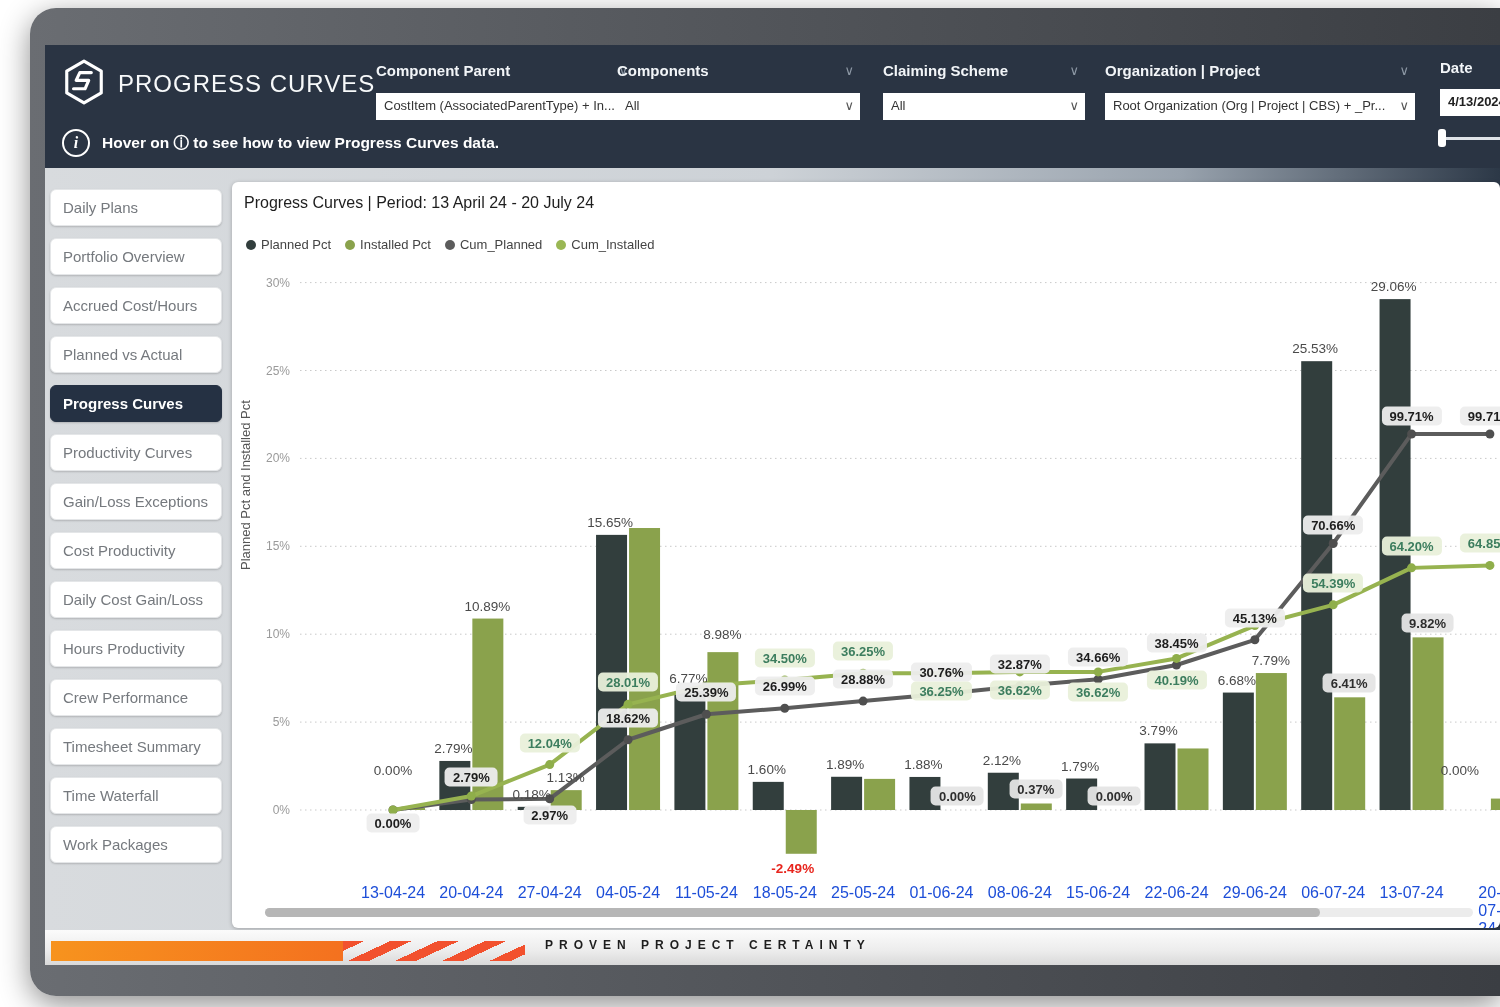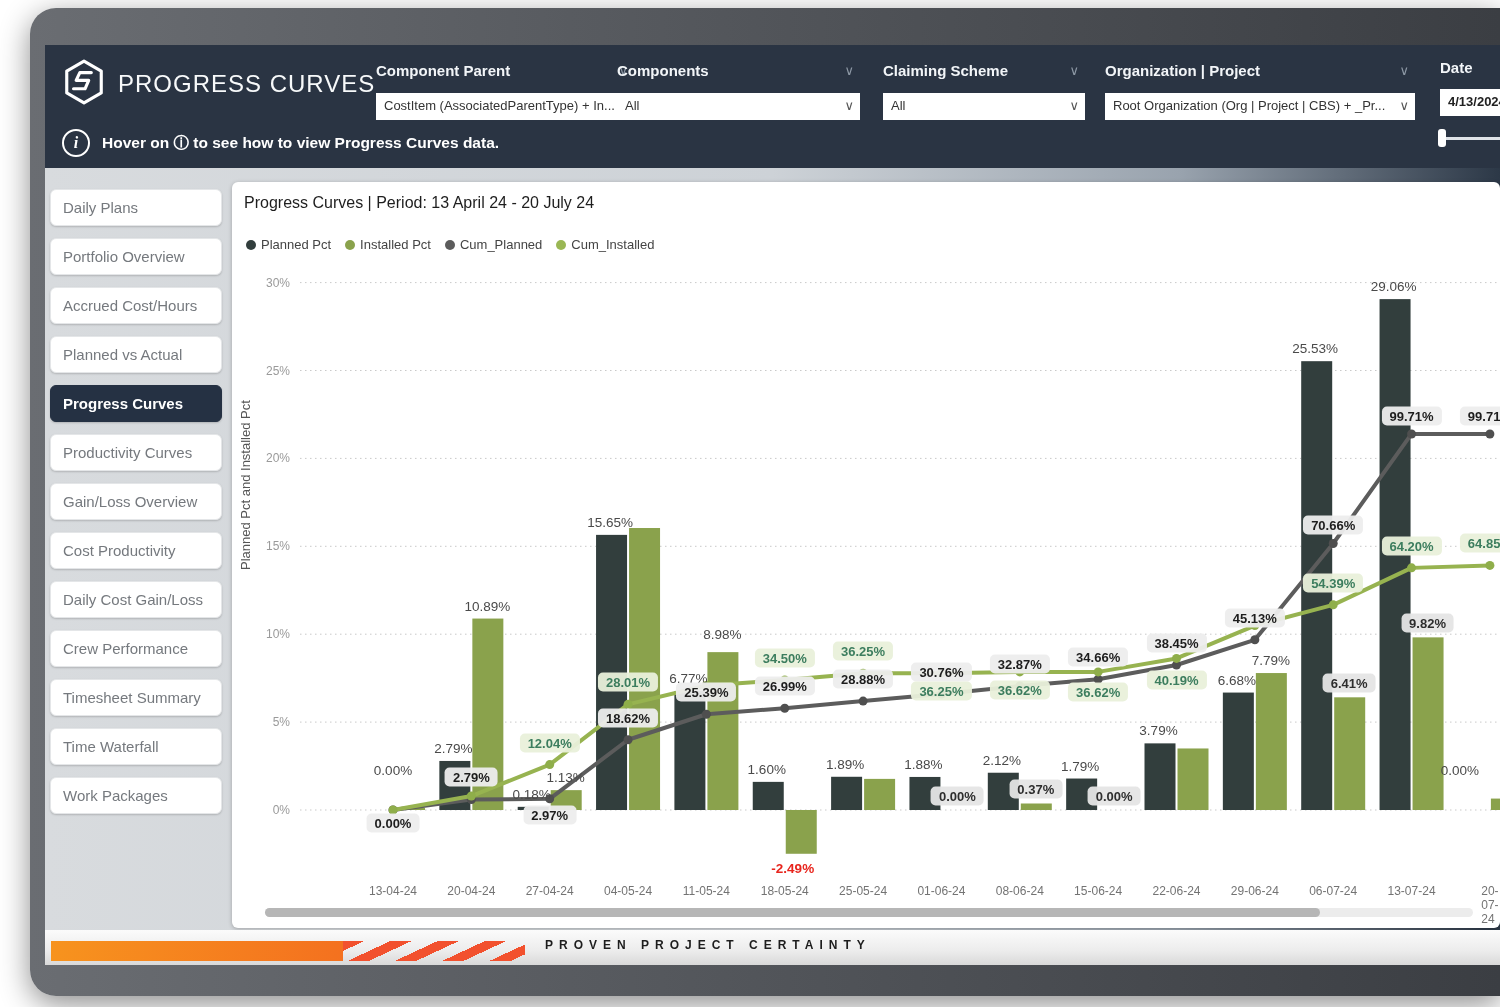--- a/index.html
+++ b/index.html
@@ -49,21 +49,21 @@
   .leg-item { display:flex; align-items:center; gap:5px; font-size:13px; color:#444; cursor:pointer; }
   .leg-dot { width:10px; height:10px; border-radius:50%; }
   .plot-svg { position:absolute; left:0; top:0; overflow:hidden; }
   .lbl { position:absolute; transform:translate(-50%,-50%); font-size:13.5px; white-space:nowrap; z-index:3; }
   .lbl.plain { color:#4a4a4a; }
   .lbl.box { font-weight:bold; font-size:13px; padding:2px 8px; border-radius:5px; }
   .lbl.box.cp { background:rgba(237,237,237,.95); color:#1d1d1d; }
   .lbl.box.ci { background:rgba(233,240,218,.95); color:#3c7d5e; }
   .lbl.box.gray { background:rgba(229,229,229,.95); color:#2e2e2e; }
   .lbl.red { color:#e8251d; font-weight:bold; }
-  .xlab { position:absolute; transform:translateX(-50%); font-size:12px; color:#737373; top:702px; }
+  .xlab { position:absolute; transform:translateX(-50%); font-size:16px; color:#1d4ed8; top:702px; }
   .ytitle { position:absolute; left:6px; top:388px; transform:rotate(-90deg); transform-origin:left top;
     font-size:13px; color:#555; white-space:nowrap; }
   .hscroll { position:absolute; left:33px; top:726px; width:1208px; height:9px; background:#ececec;
     border-radius:5px; cursor:pointer; }
   .hthumb { position:absolute; left:0; top:0; width:1055px; height:9px; background:#b6b6b6; border-radius:5px; }
 
   
   .banner { position:absolute; left:0; bottom:0; width:100%; height:35px;
     background:linear-gradient(180deg,#fbfbfb 0%,#ececec 60%,#d9d9d9 100%); }
   .stripe { position:absolute; left:6px; top:11px; width:292px; height:20px;
@@ -130,23 +130,24 @@
   </div>
 
   <div class="main">
     <nav class="sidebar" id="sidebar">
         <div class="side-item">Daily Plans</div>
         <div class="side-item">Portfolio Overview</div>
         <div class="side-item">Accrued Cost/Hours</div>
         <div class="side-item">Planned vs Actual</div>
         <div class="side-item active">Progress Curves</div>
         <div class="side-item">Productivity Curves</div>
-        <div class="side-item">Gain/Loss Overview</div>
+        <div class="side-item">Gain/Loss Exceptions</div>
         <div class="side-item">Cost Productivity</div>
         <div class="side-item">Daily Cost Gain/Loss</div>
+        <div class="side-item">Hours Productivity</div>
         <div class="side-item">Crew Performance</div>
         <div class="side-item">Timesheet Summary</div>
         <div class="side-item">Time Waterfall</div>
         <div class="side-item">Work Packages</div>
       </nav>
 
     <div class="card">
       <div class="chart-title">Progress Curves | Period: 13 April 24 - 20 July 24</div>
       <div class="legend" id="legend">
           <div class="leg-item">

